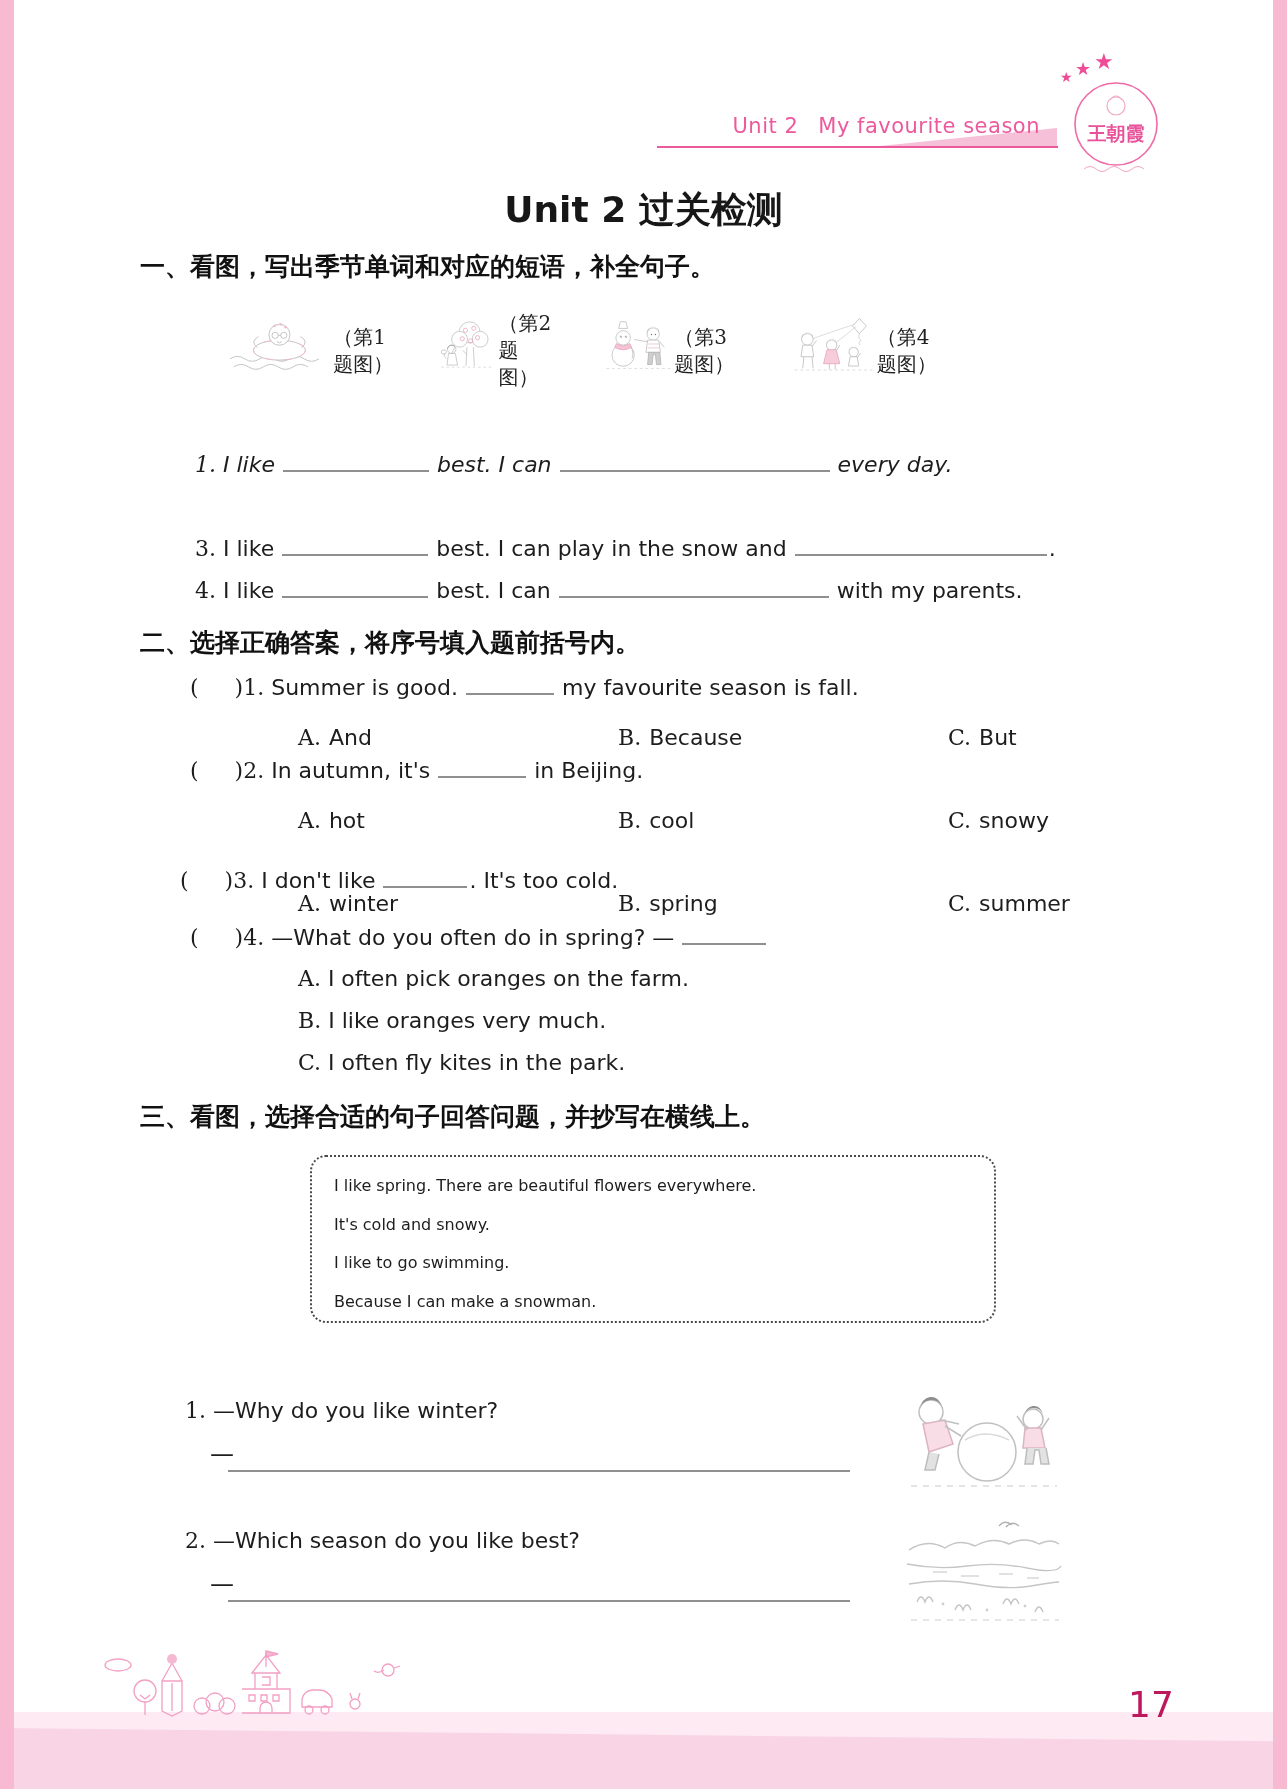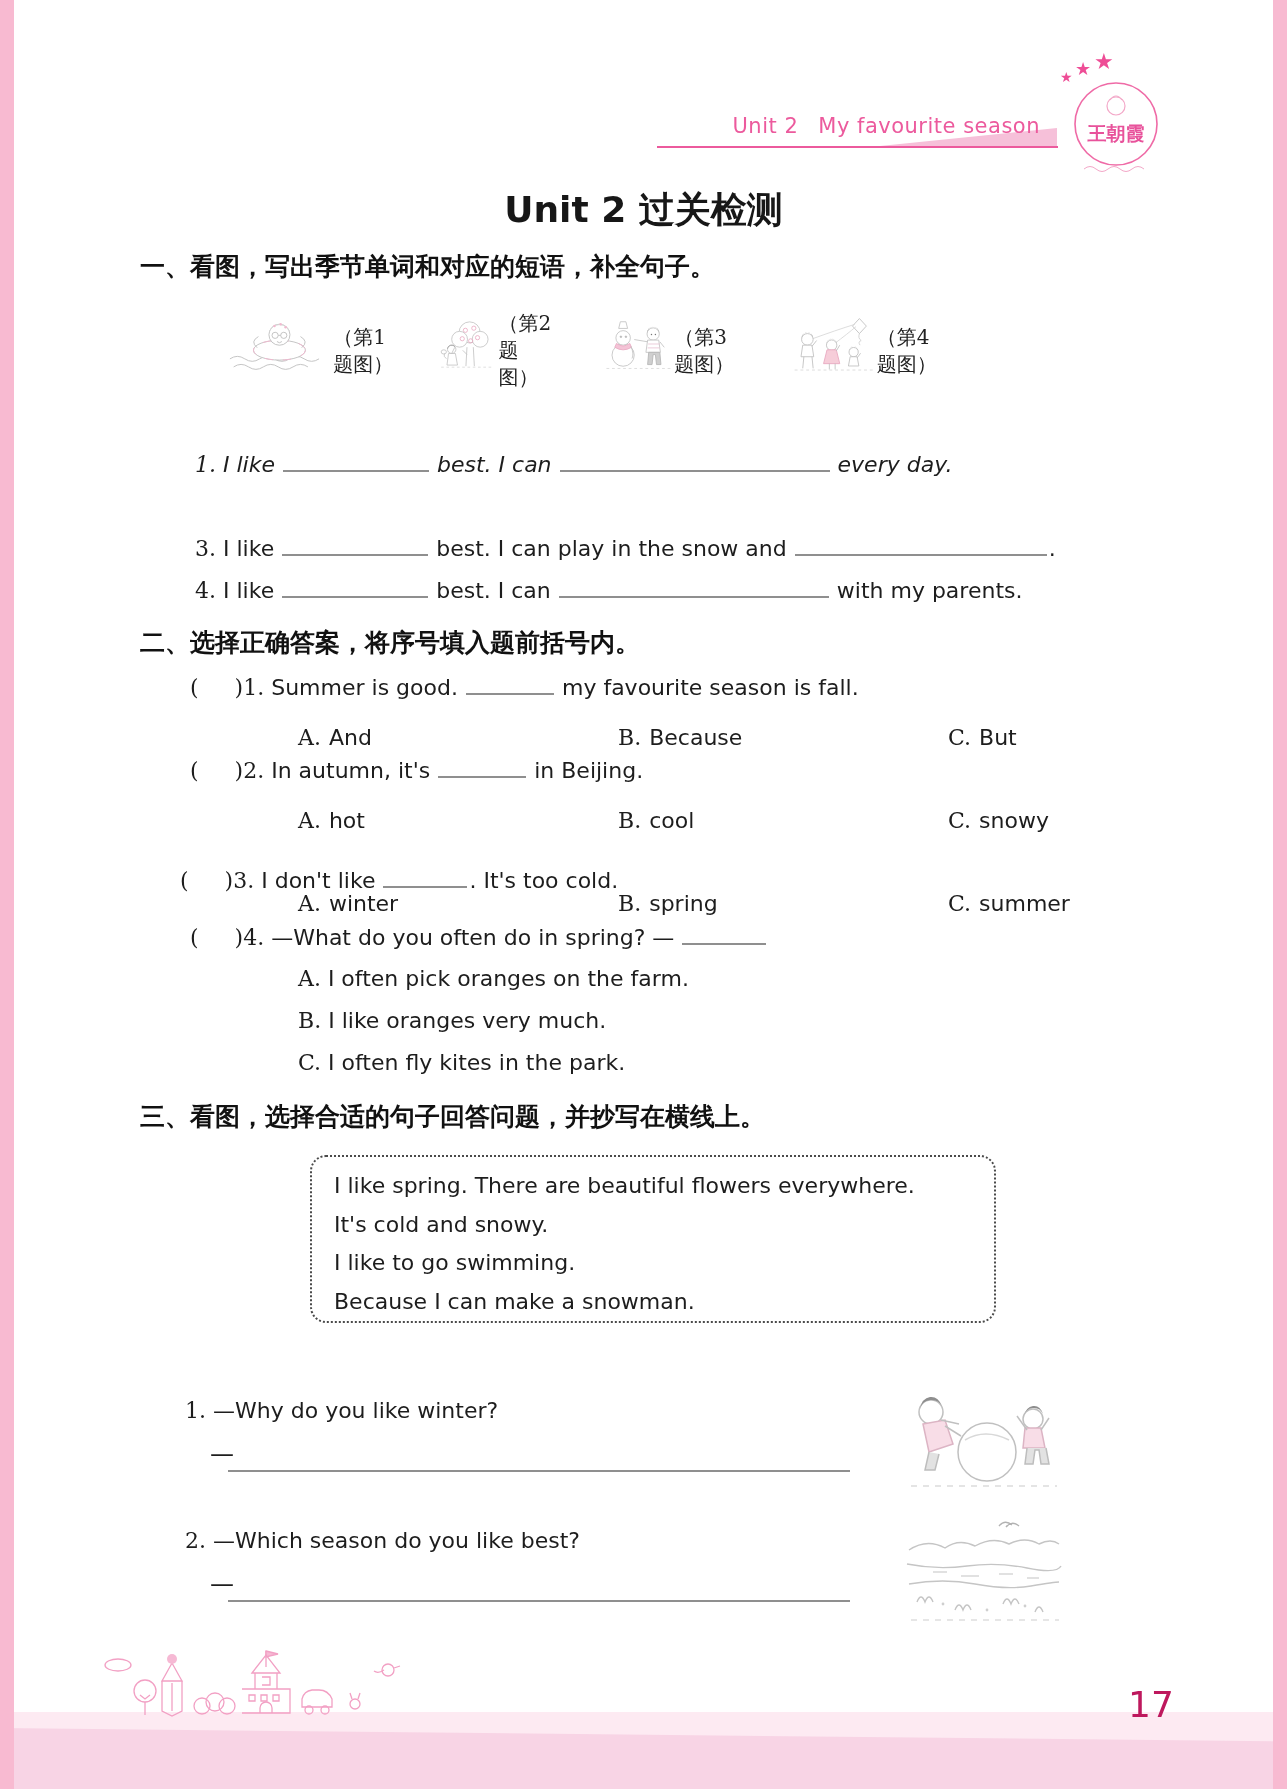--- a/index.html
+++ b/index.html
@@ -34,21 +34,21 @@
   .blank{display:inline-block;border-bottom:2px solid #8f8f8f;margin:0 8px;}
   .paren{font-family:"DejaVu Serif","Liberation Serif",serif;}
   .paren-gap{display:inline-block;width:36px;}
   .optrow{position:absolute;left:0;width:1274px;font-size:22px;}
   .opt{position:absolute;white-space:nowrap;margin-top:8px;}
   .opt .ol{font-family:"DejaVu Serif","Liberation Serif",serif;margin-right:8px;}
   .opt.a{left:298px}.opt.b{left:618px}.opt.c{left:948px}
   
   .dotbox{position:absolute;left:310px;top:1155px;width:686px;height:168px;box-sizing:border-box;
           border:2.5px dotted #4a4a4a;border-radius:16px;padding:10px 16px 0 22px;}
-  .dotbox p{margin:0;font-size:22px;line-height:38.5px;}
+  .dotbox p{margin:0;font-size:16px;line-height:38.5px;}
   .ansdash{position:absolute;left:210px;font-size:24px;}
   .ansline{position:absolute;left:228px;width:622px;height:2px;background:#8f8f8f;}
   .illus{position:absolute;}
   svg text{font-family:"DejaVu Sans","Liberation Sans",sans-serif;}
 </style>
 </head>
 <body>
 
 <div class="page">
 

